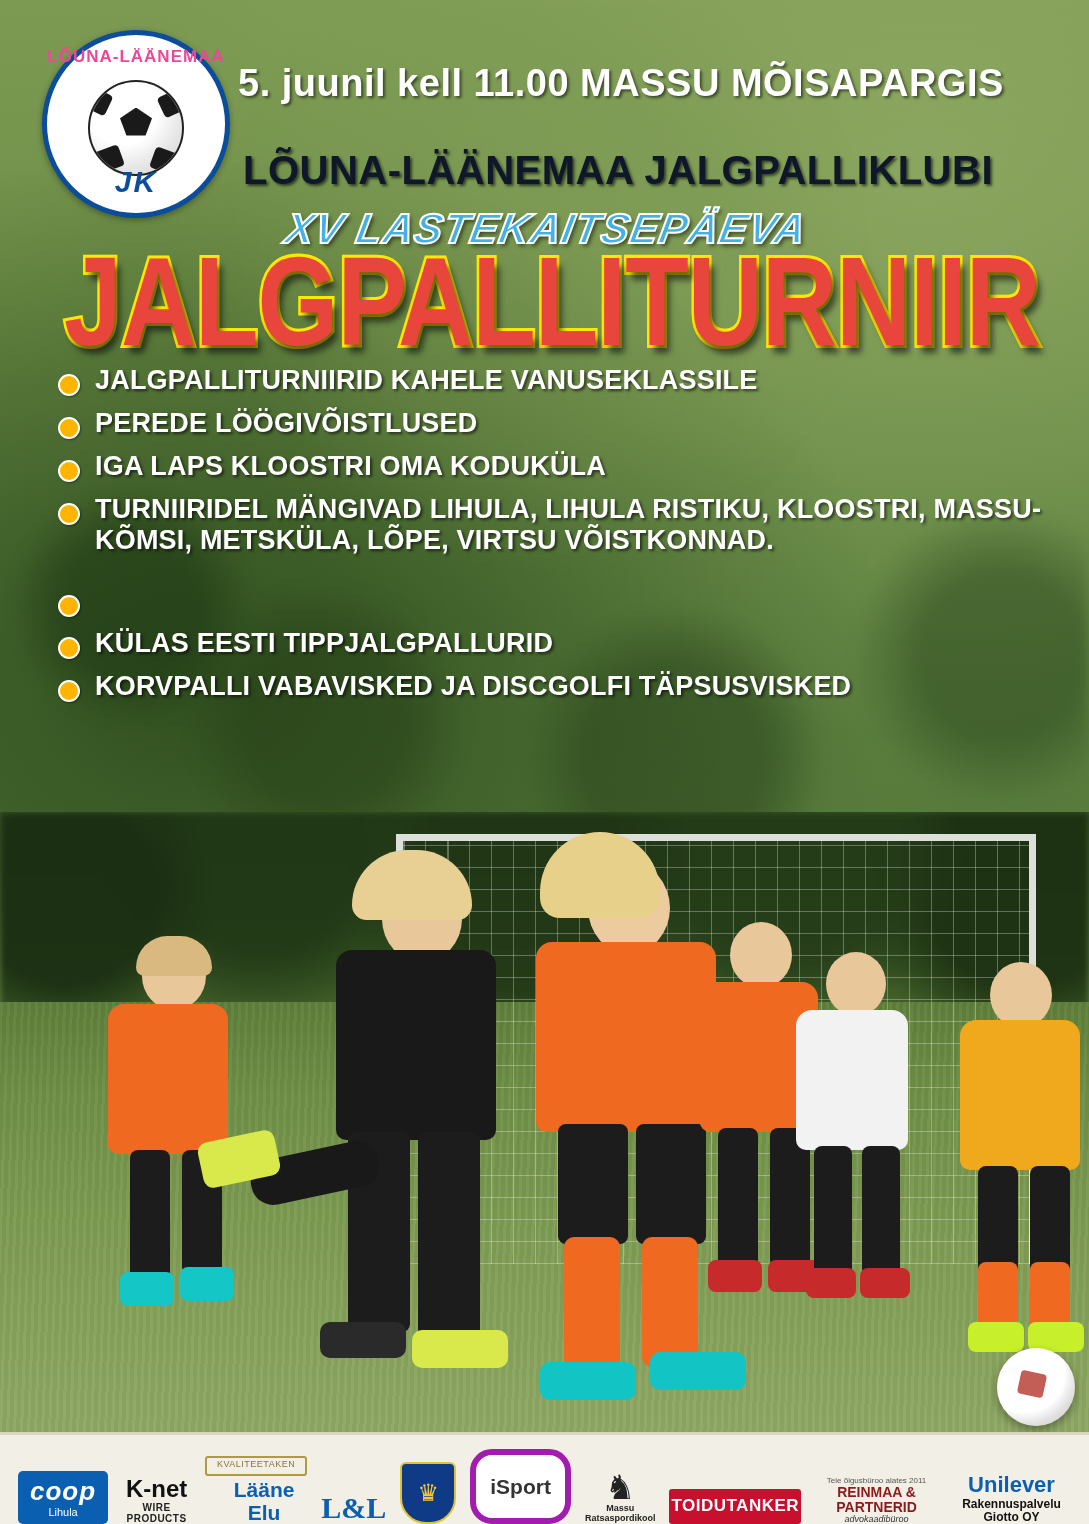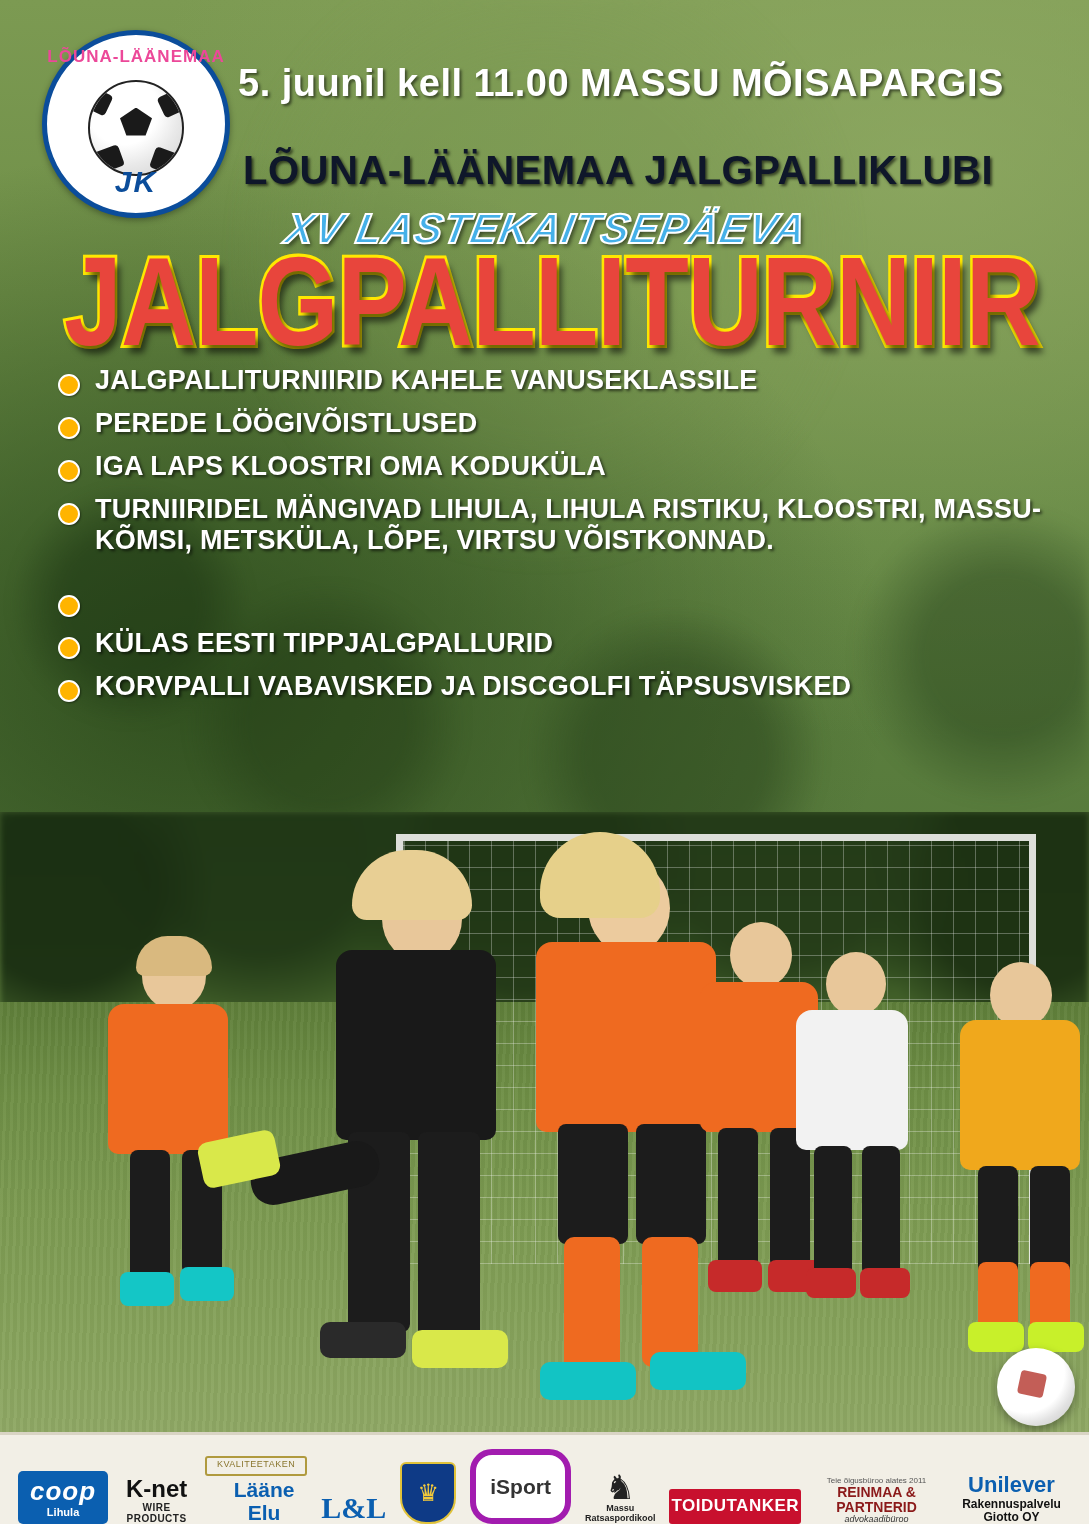--- a/index.html
+++ b/index.html
@@ -207,21 +207,21 @@
     display: flex; align-items: center; justify-content: center;
     flex-direction: column;
     font-size: 11px; color: #222; text-align: center;
     line-height: 1.1;
   }
   .sp-coop {
     background: #0b5fb0; color: #fff; border-radius: 5px;
     padding: 6px 12px; font-size: 26px; font-weight: bold;
     font-style: italic; letter-spacing: 1px;
   }
-  .sp-coop .sub { font-size: 11px; font-style: normal; font-weight: bold; letter-spacing: 0; }
+  .sp-coop .sub { font-size: 11px; font-style: normal; font-weight: normal; letter-spacing: 0; }
   .sp-knet .brand { font-size: 24px; font-weight: bold; color: #111; }
   .sp-knet .sub { font-size: 10px; font-weight: bold; letter-spacing: 0.5px; }
   .sp-laane { font-size: 10px; color: #7a6a2a; }
   .sp-laane .box {
     border: 2px solid #b09a3e; padding: 2px 10px 4px; border-radius: 3px;
     font-size: 9px; letter-spacing: 0.5px; color: #8a762e;
   }
   .sp-laane .name { font-size: 21px; font-weight: bold; color: #0b5fb0; margin-top: 2px; margin-left: 16px; }
   .sp-ll {
     color: #0b5fb0; font-weight: bold; font-size: 30px; font-family: "Liberation Serif", serif;

